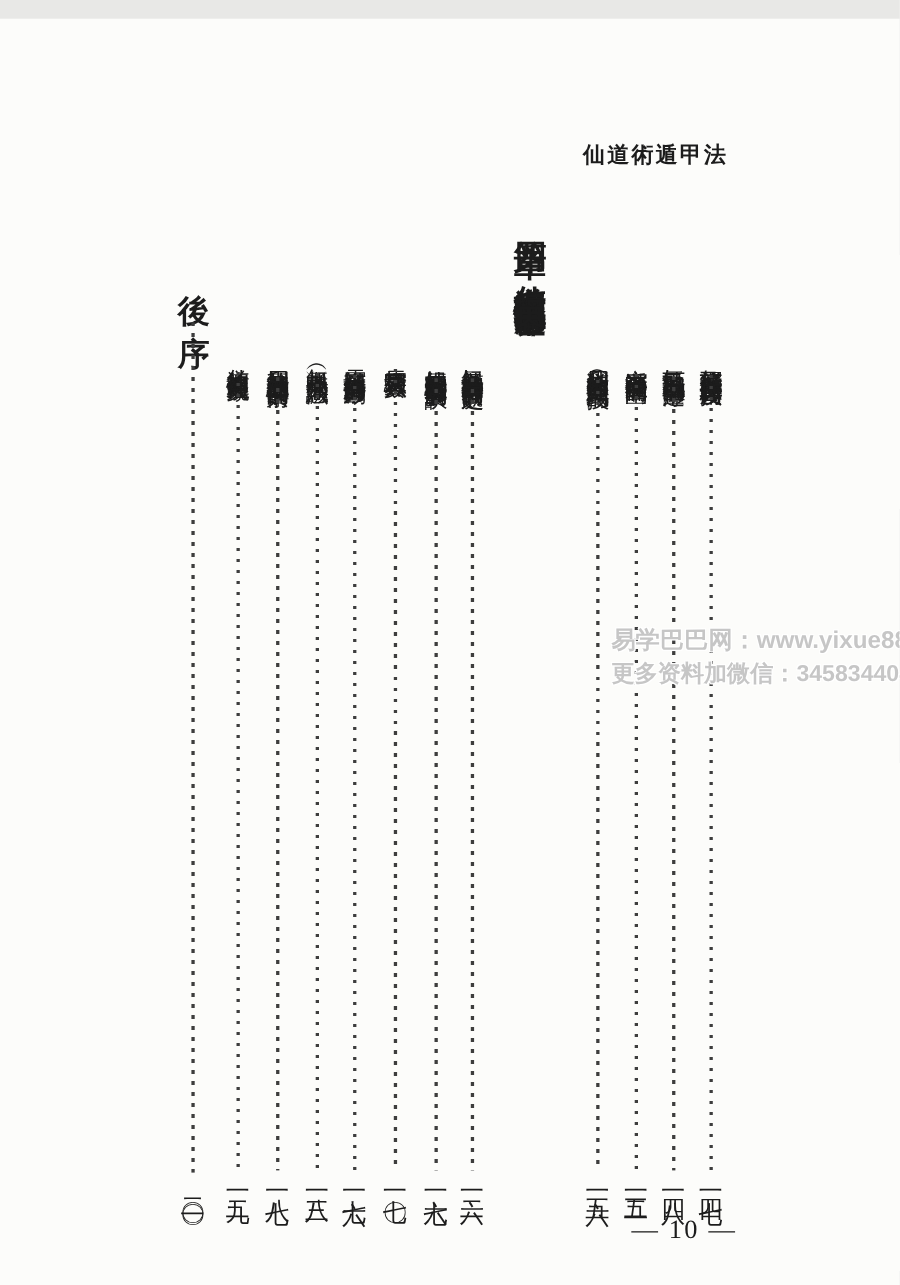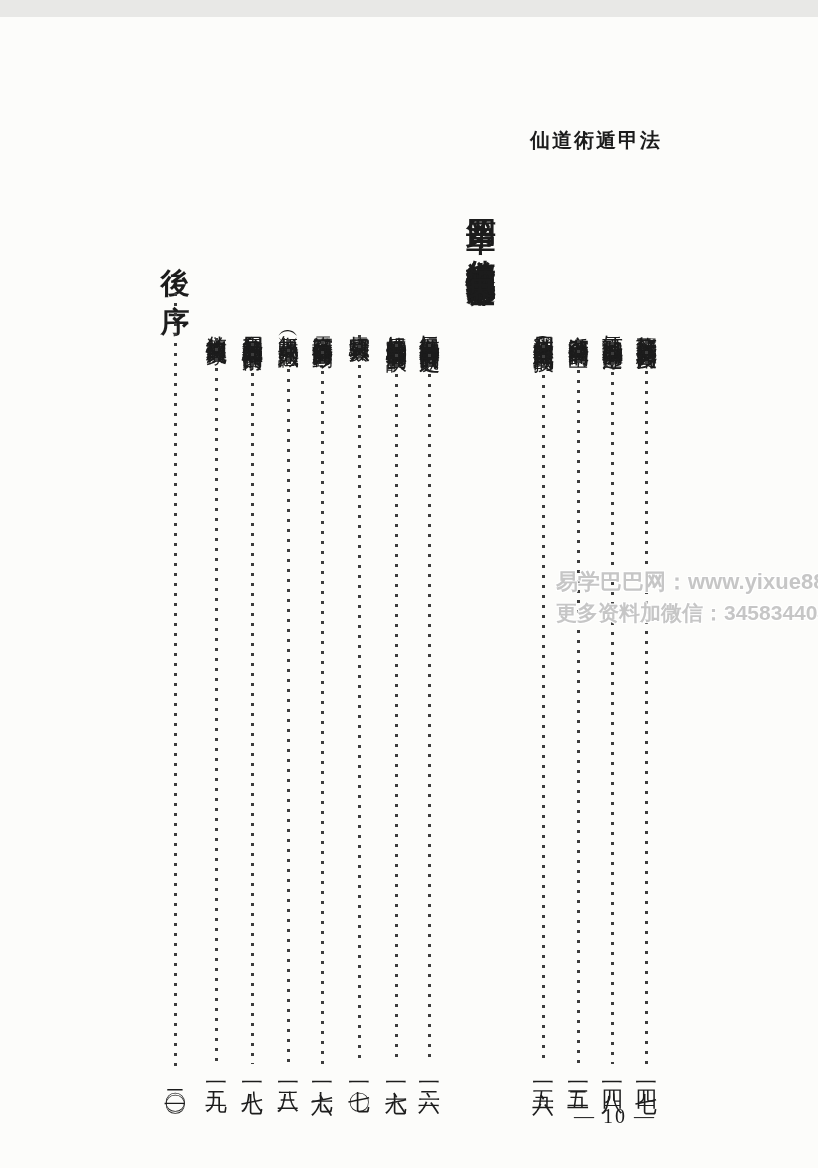--- a/index.html
+++ b/index.html
@@ -42,21 +42,21 @@
   .watermark{
     position:absolute;left:556px;top:550px;z-index:5;pointer-events:none;
     font-family:"Liberation Sans","DejaVu Sans",sans-serif;font-weight:700;
     color:#c6c6c6;white-space:nowrap;
     text-shadow:-1px -1px 0 #fff,1px -1px 0 #fff,-1px 1px 0 #fff,1px 1px 0 #fff,0 0 2px #fff;
   }
   .wm-line1{font-size:22px;line-height:1.4;}
   .wm-line2{font-size:21px;line-height:1.4;}
   .footer-page{
     position:absolute;left:574px;top:1088px;
-    font-size:20px;letter-spacing:2px;white-space:nowrap;
+    font-size:24px;letter-spacing:2px;white-space:nowrap;
   }
 </style>
 </head>
 <body>
 
 <div class="page">
 
   <div class="running-header">仙道術遁甲法</div>
 
   <div class="chapter-col">

